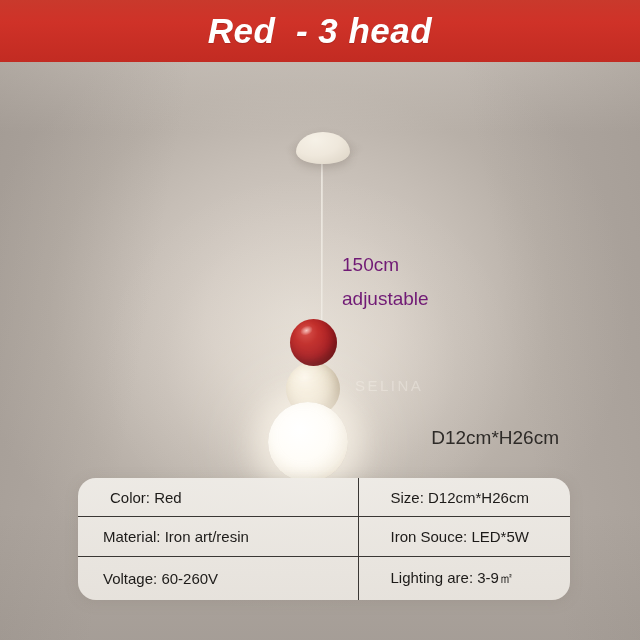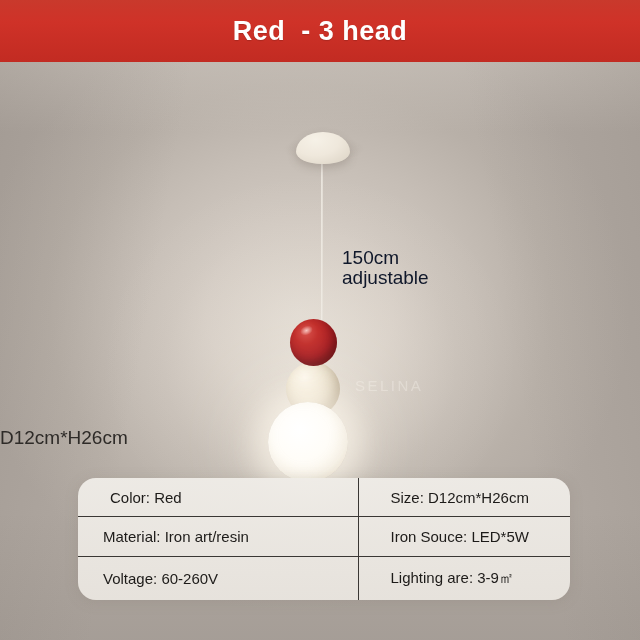--- a/index.html
+++ b/index.html
@@ -28,25 +28,26 @@
     height: 62px;
     background: #cc3329;
     background-image: linear-gradient(180deg, #c9392c 0%, #cf3228 35%, #c22b22 100%);
     display: flex;
     align-items: center;
     justify-content: center;
     z-index: 40;
   }
   #banner-title {
     color: #ffffff;
-    font-size: 27px;
+    font-size: 35px;
     font-weight: bold;
     letter-spacing: 0.5px;
     white-space: pre;
     text-shadow: 0 1px 1px rgba(0,0,0,0.15);
+    font-style: italic;
   }
 
   
   #photo {
     position: absolute;
     left: 0;
     top: 62px;
     width: 640px;
     height: 578px;
     overflow: hidden;
@@ -118,23 +119,23 @@
     background: linear-gradient(90deg, rgba(240,236,228,0.55) 0%, #f3efe8 50%, rgba(215,209,199,0.65) 100%);
     z-index: 11;
   }
 
   
   #length-label {
     position: absolute;
     left: 342px;
     top: 186px;
     z-index: 20;
-    color: #0f172a;
+    color: #701a75;
     font-size: 19px;
-    line-height: 20px;
+    line-height: 34px;
     white-space: pre;
   }
 
   
   .sphere { position: absolute; border-radius: 50%; }
 
   #sphere-red {
     left: 290px;
     top: 257px;
     width: 47px;
@@ -193,21 +194,21 @@
     white-space: pre;
     pointer-events: none;
   }
 
   
   #size-caption {
     position: absolute;
     left: 0;
     top: 365px;
     width: 559px;
-    text-align: left;
+    text-align: right;
     z-index: 20;
     color: #2e2b28;
     font-size: 19px;
     white-space: pre;
   }
 
   
   #spec-panel {
     position: absolute;
     left: 78px;

